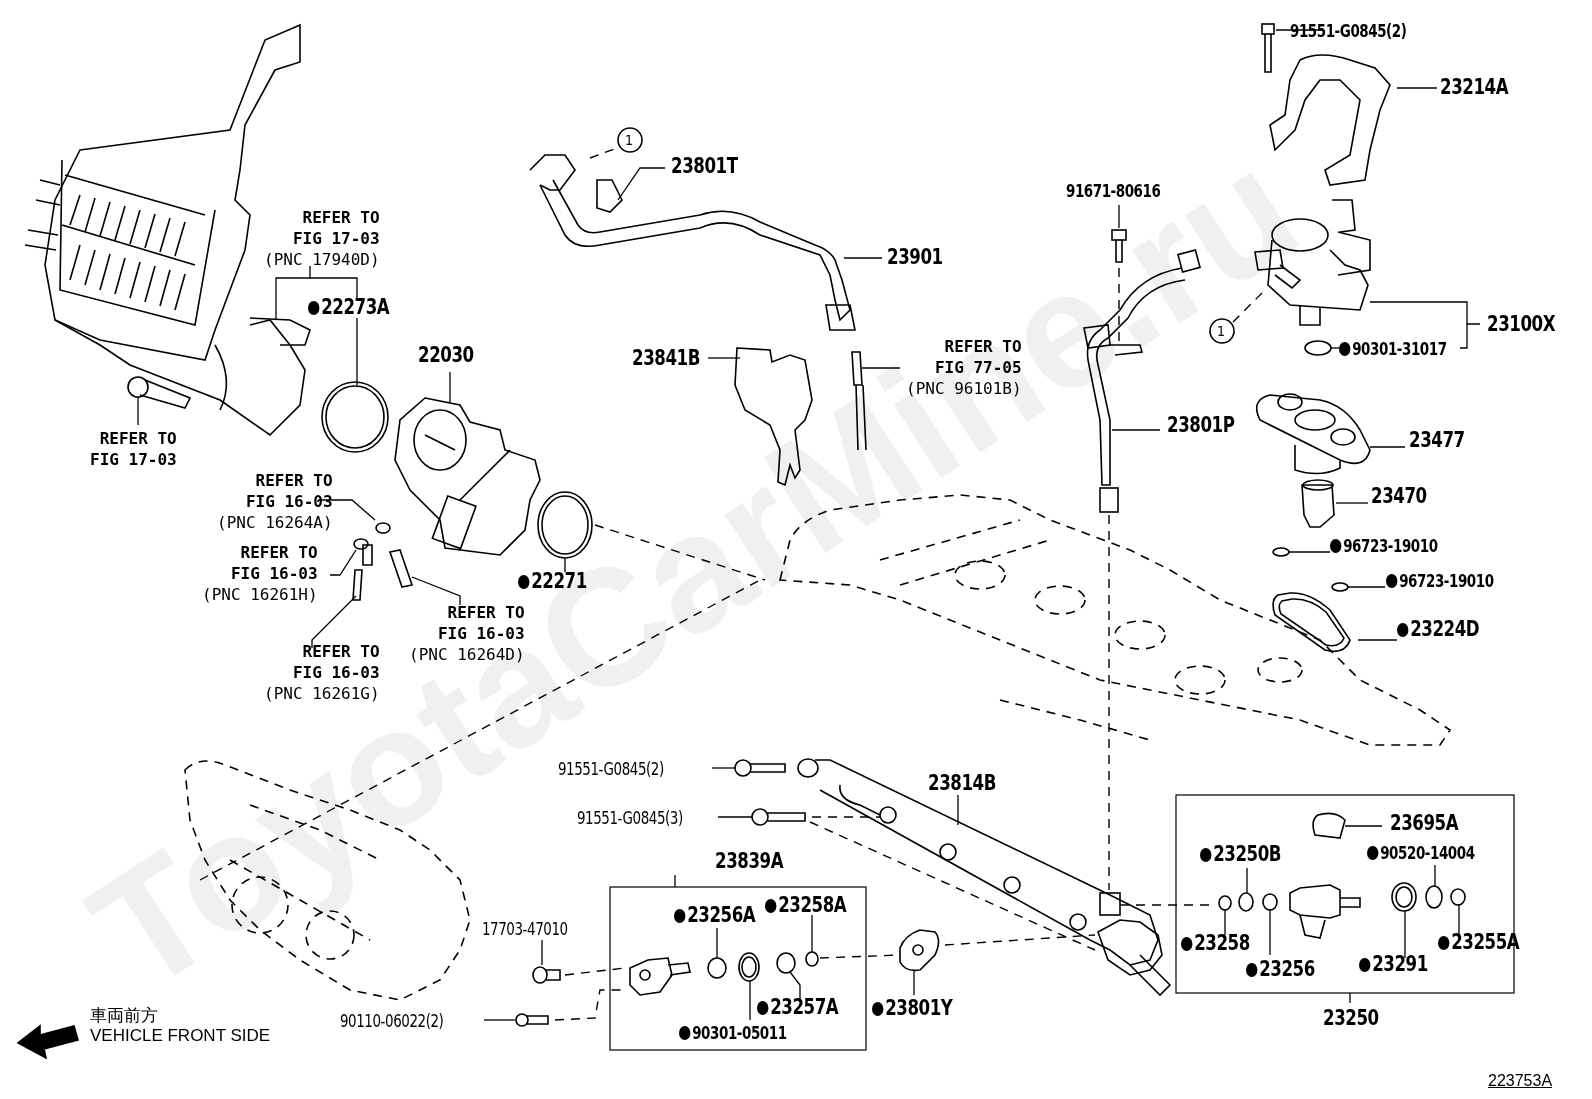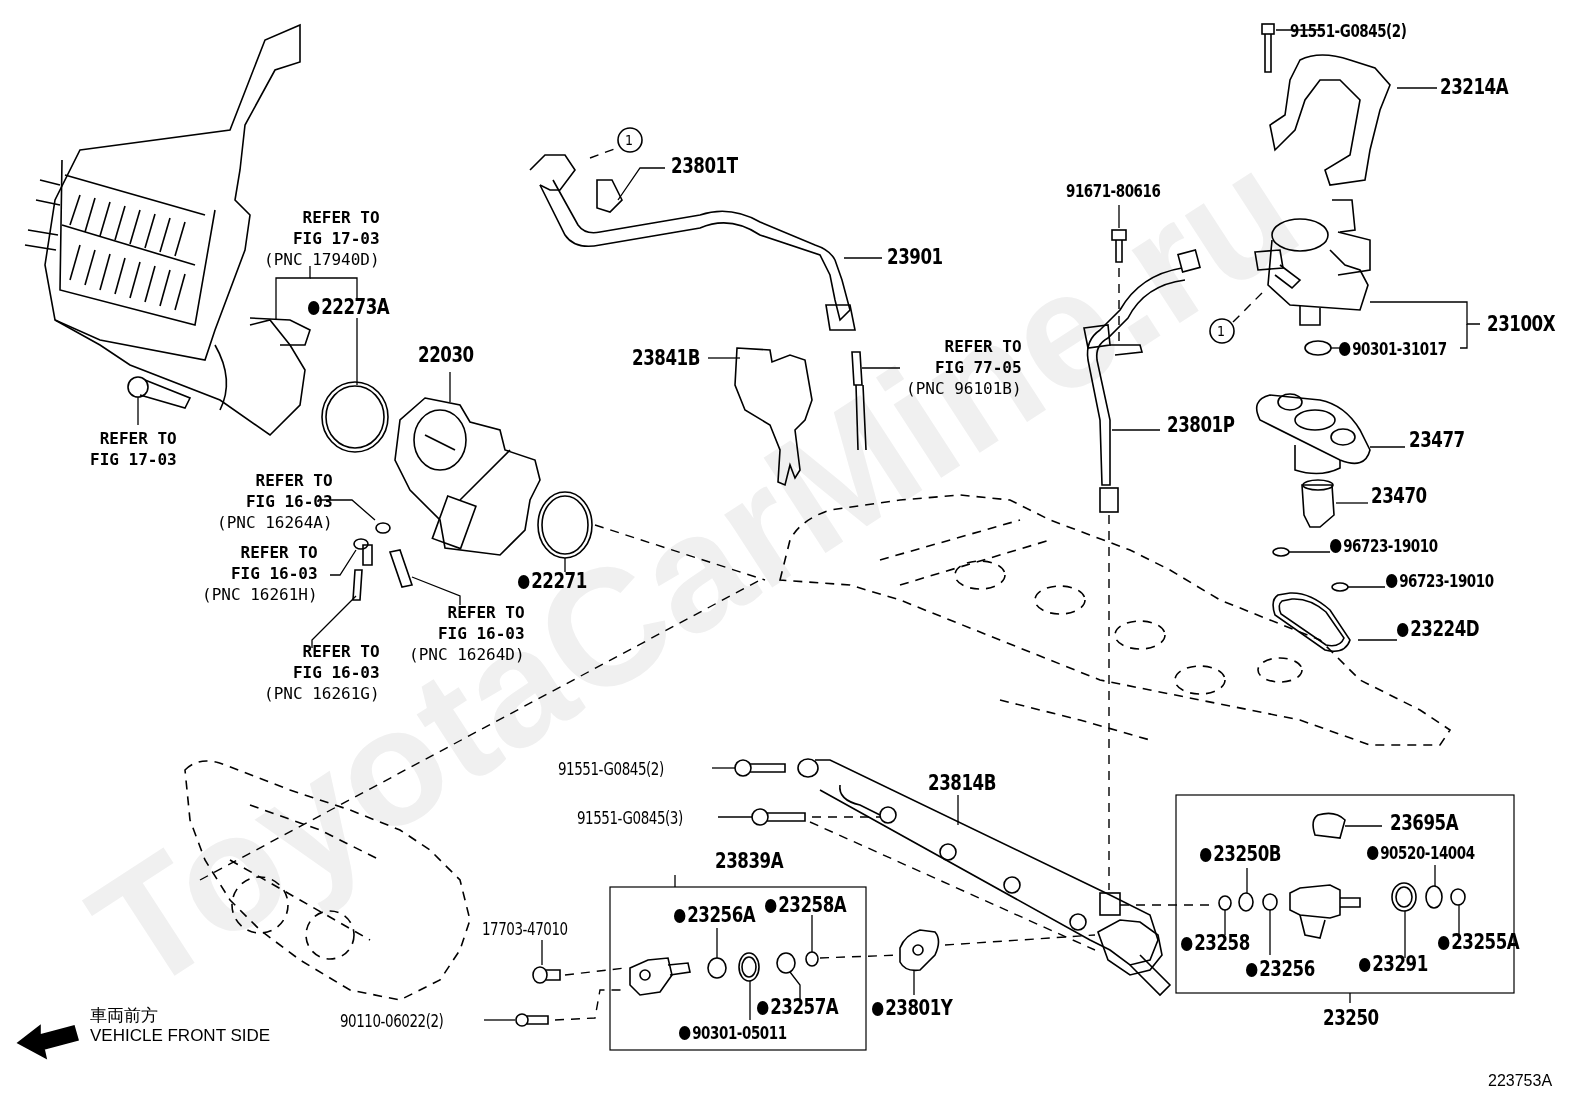--- a/index.html
+++ b/index.html
@@ -5,21 +5,21 @@
   html, body { margin:0; padding:0; background:#ffffff; }
   body { width:1592px; height:1099px; position:relative; overflow:hidden; font-family:"DejaVu Sans", sans-serif; color:#000; }
   #diagram { position:absolute; left:0; top:0; width:1592px; height:1099px; }
   .lbl { position:absolute; white-space:nowrap; font-family:"DejaVu Sans Condensed","DejaVu Sans", sans-serif; font-weight:bold; font-size:21px; line-height:22px; letter-spacing:-0.5px; transform:scaleX(0.88); transform-origin:left top; }
   .sm { position:absolute; white-space:nowrap; font-family:"DejaVu Sans", sans-serif; font-weight:normal; font-size:16px; line-height:20px; letter-spacing:-0.3px; transform:scaleX(0.9); transform-origin:left top; }
   .ref { position:absolute; white-space:pre; font-family:"DejaVu Sans Mono","Liberation Mono", monospace; font-weight:bold; font-size:16px; line-height:21px;text-align:right; }
   .ref .pnc { font-weight:normal; font-size:16px; }
   .dot::before { content:""; display:inline-block; width:13px; height:14px; background:#000; border-radius:50%; margin-right:2px; vertical-align:-1px; }
   .legend { position:absolute; font-family:"Liberation Sans", sans-serif; font-size:18px; line-height:22px; }
   .legend .dotb { display:inline-block; width:12px; height:13px; background:#000; border-radius:50%; margin-right:8px; vertical-align:-1px; }
-  .code { position:absolute; font-family:"Liberation Sans", sans-serif; font-size:16px; }
+  .code { position:absolute; font-family:"Liberation Sans", sans-serif; font-size:16px;text-decoration:underline; }
   .watermark { position:absolute; left:60px; top:870px; font-family:"Liberation Sans", sans-serif; font-weight:bold; font-size:165px; color:#f0f0f0; transform:rotate(-33deg); transform-origin:left top; white-space:nowrap; pointer-events:none; }
   svg path, svg line, svg ellipse, svg circle, svg rect, svg polyline { fill:none; stroke:#000; stroke-width:1.6; }
   svg .dash { stroke-dasharray:9 7; stroke-width:1.4; }
   svg .lead { stroke-width:1.3; }
   svg .fill { fill:#000; }
   svg .thin { stroke-width:1.2; }
 </style>
 </head>
 <body>
 

